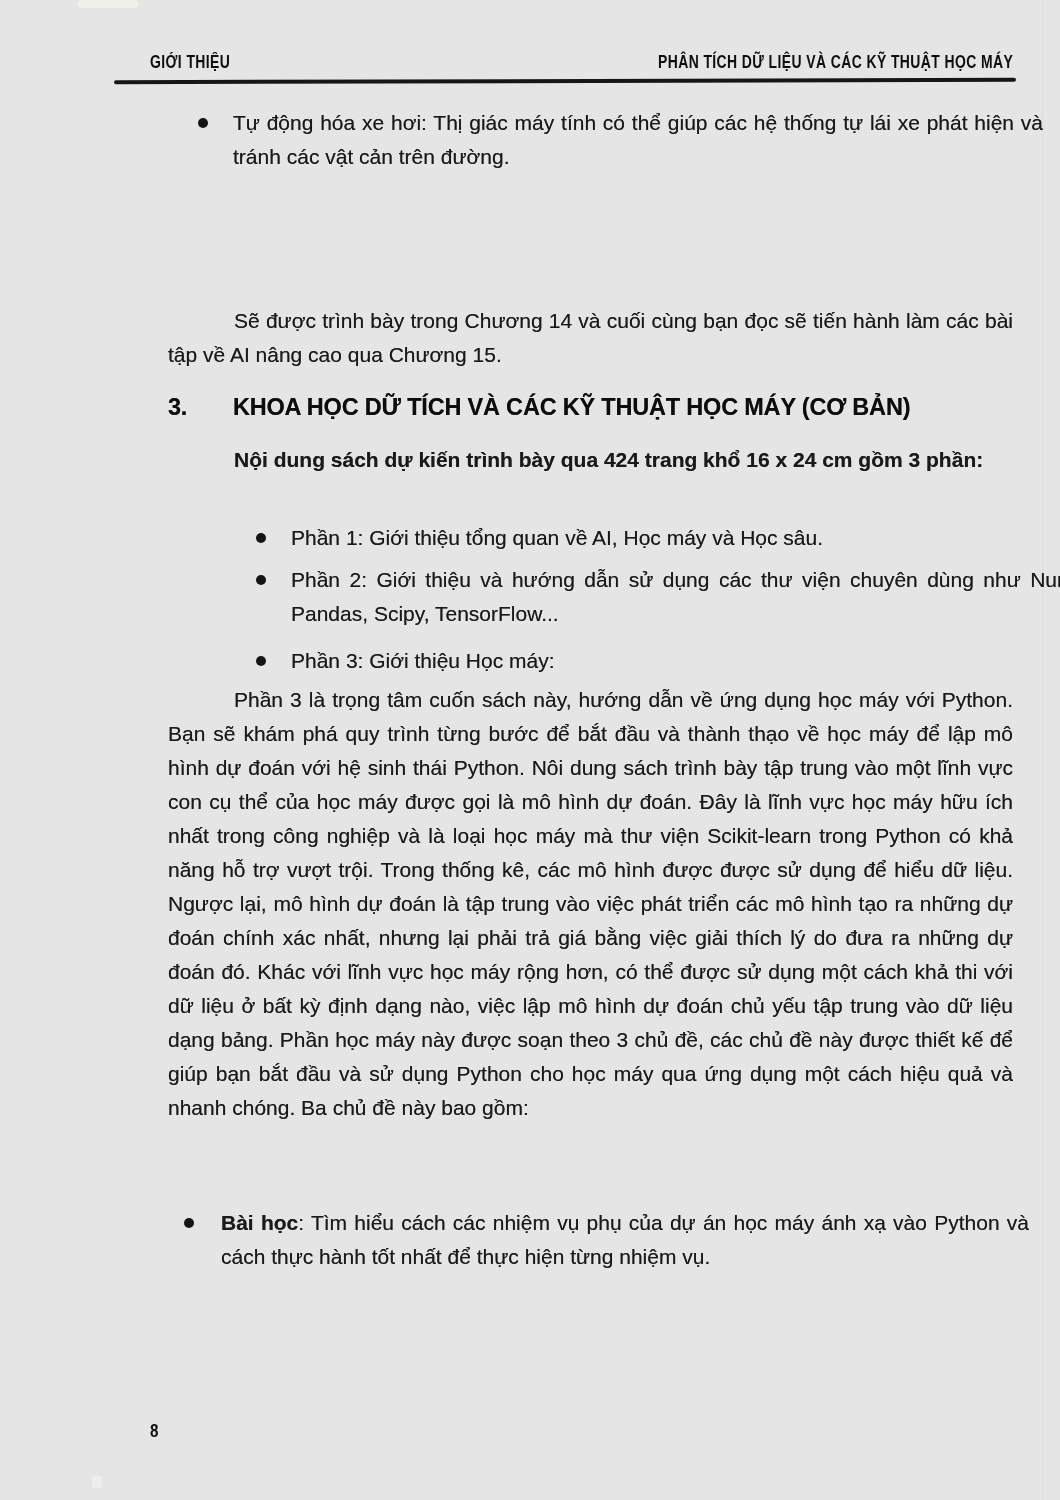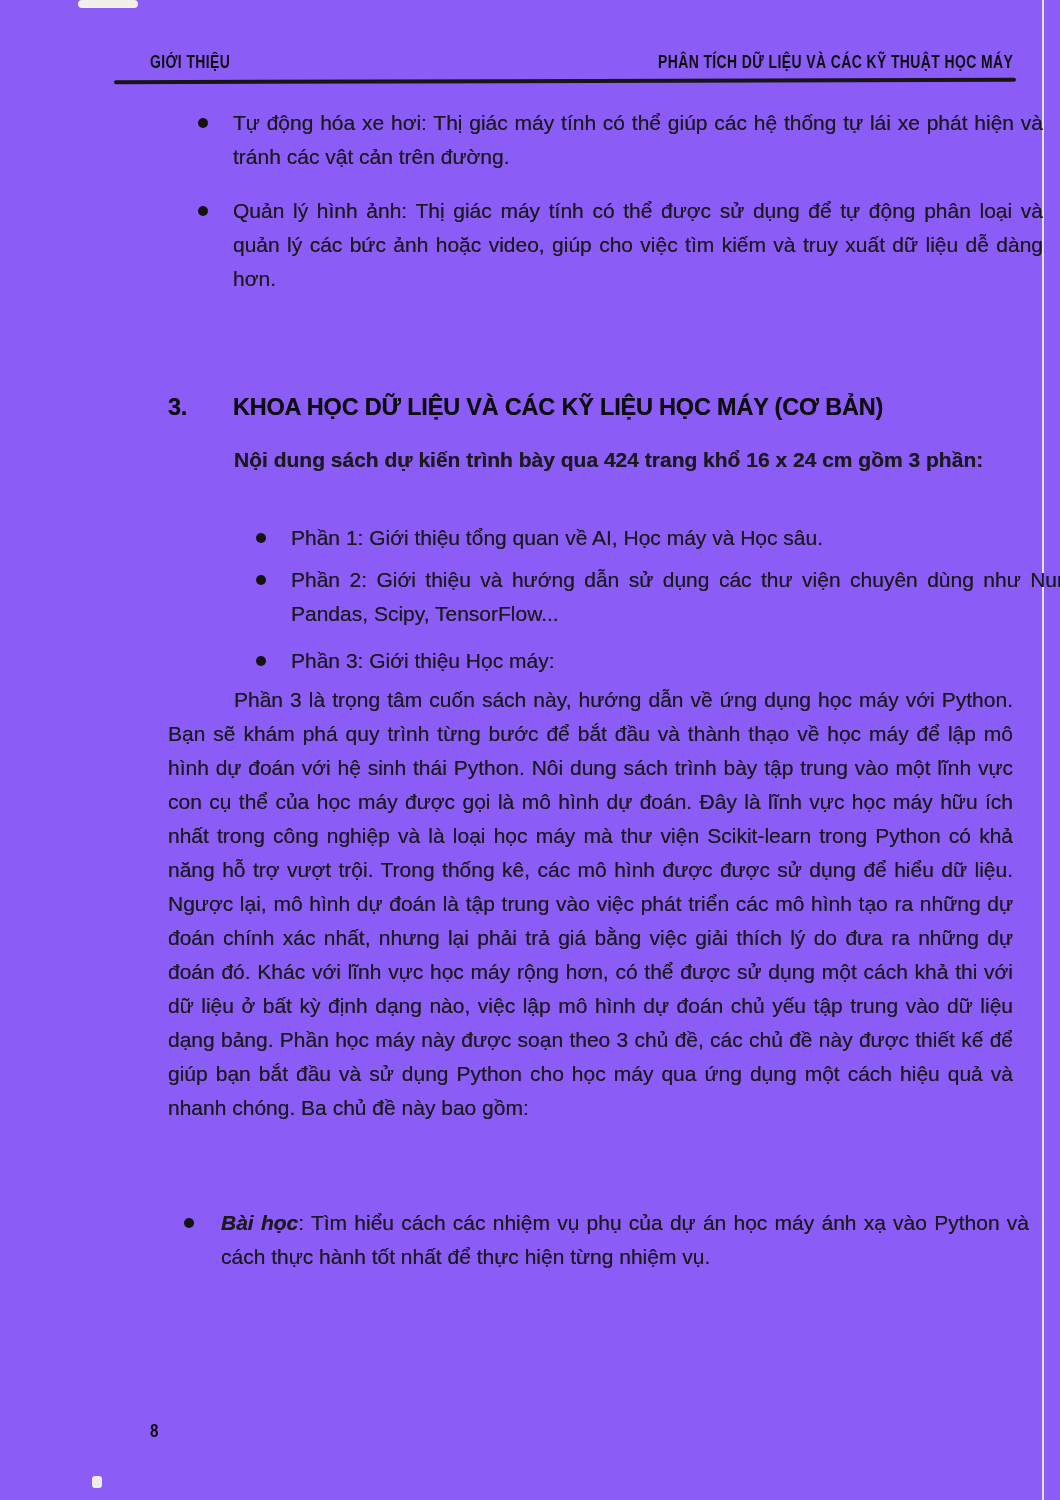--- a/index.html
+++ b/index.html
@@ -11,21 +11,21 @@
     height: 1500px;
     background: #fdfdfc;
     font-family: "Liberation Sans", sans-serif;
     color: #1a1a1a;
     position: relative;
     overflow: hidden;
   }
   .page {
     position: absolute;
     inset: 0;
-    background: #8b5cf6;
+    background: #e5e5e5;
   }
   
   .scan-edge-right {
     position: absolute;
     top: 0;
     bottom: 0;
     right17: 0;
     right: 16px;
     width: 2px;
     background: #e2e2e2;
@@ -130,21 +130,21 @@
     font-weight: bold;
     font-size: 23.5px;
     line-height: 32px;
     color: #0d0d0f;
     letter-spacing: -0.2px;
     text-shadow: 0 0 0.5px rgba(10,10,10,0.65);
   }
   .section-number { flex: 0 0 65px; }
   .section-title { flex: 1 1 auto; white-space: nowrap; }
 
-  .topic-label { font-weight: bold; font-style: italic; }
+  .topic-label { font-weight: bold; }
 
   .page-number {
     position: absolute;
     left: 150px;
     top: 1420px;
     font-weight: bold;
     font-size: 19px;
     color: #101010;
     transform: scaleX(0.8);
     transform-origin: left top;
@@ -162,29 +162,26 @@
   <div class="header">
     <span class="hleft">GIỚI THIỆU</span>
     <span class="hright">PHÂN TÍCH DỮ LIỆU VÀ CÁC KỸ THUẬT HỌC MÁY</span>
   </div>
   <div class="header-rule"></div>
 
   <div class="block bullet-row b-l1" style="top:106px;">
     <span class="marker"></span>
     <div class="btext">Tự động hóa xe hơi: Thị giác máy tính có thể giúp các hệ thống tự lái xe phát hiện và tránh các vật cản trên đường.</div>
   </div>
-  <div class="block bullet-row b-l1" style="top:194px;">
-    <span class="marker"></span>
-    <div class="btext">Quản lý hình ảnh: Thị giác máy tính có thể được sử dụng để tự động phân loại và quản lý các bức ảnh hoặc video, giúp cho việc tìm kiếm và truy xuất dữ liệu dễ dàng hơn.</div>
-  </div>
-
+
+  <div class="block indent" style="top:304px;">Sẽ được trình bày trong Chương 14 và cuối cùng bạn đọc sẽ tiến hành làm các bài tập về AI nâng cao qua Chương 15.</div>
 
   <div class="section-heading">
     <span class="section-number">3.</span>
-    <span class="section-title">KHOA HỌC DỮ LIỆU VÀ CÁC KỸ LIỆU HỌC MÁY (CƠ BẢN)</span>
+    <span class="section-title">KHOA HỌC DỮ TÍCH VÀ CÁC KỸ THUẬT HỌC MÁY (CƠ BẢN)</span>
   </div>
 
   <div class="block indent" style="top:443px;font-weight:bold;">Nội dung sách dự kiến trình bày qua 424 trang khổ 16 x 24 cm gồm 3 phần:</div>
 
   <div class="block bullet-row b-l2" style="top:521px;">
     <span class="marker"></span>
     <div class="btext">Phần 1: Giới thiệu tổng quan về AI, Học máy và Học sâu.</div>
   </div>
   <div class="block bullet-row b-l2" style="top:563px;">
     <span class="marker"></span>

